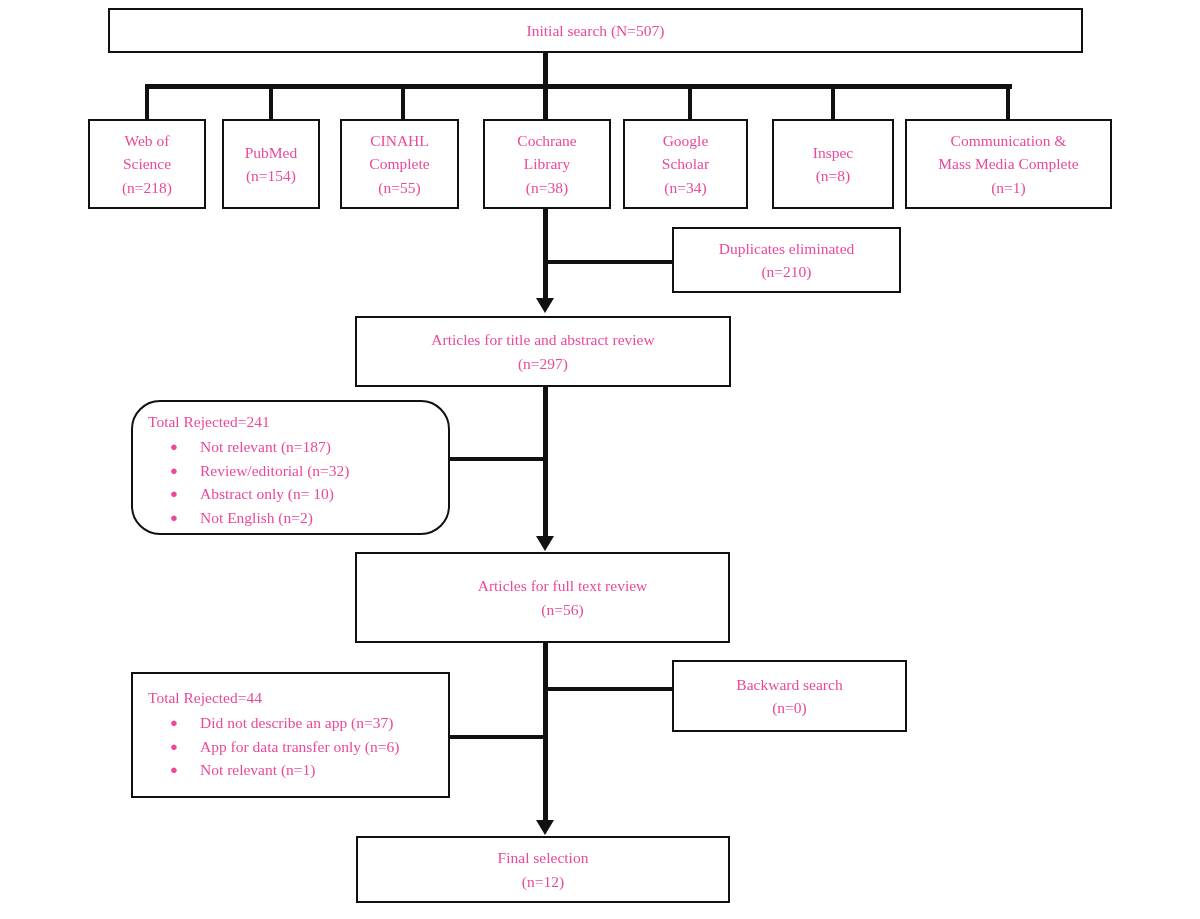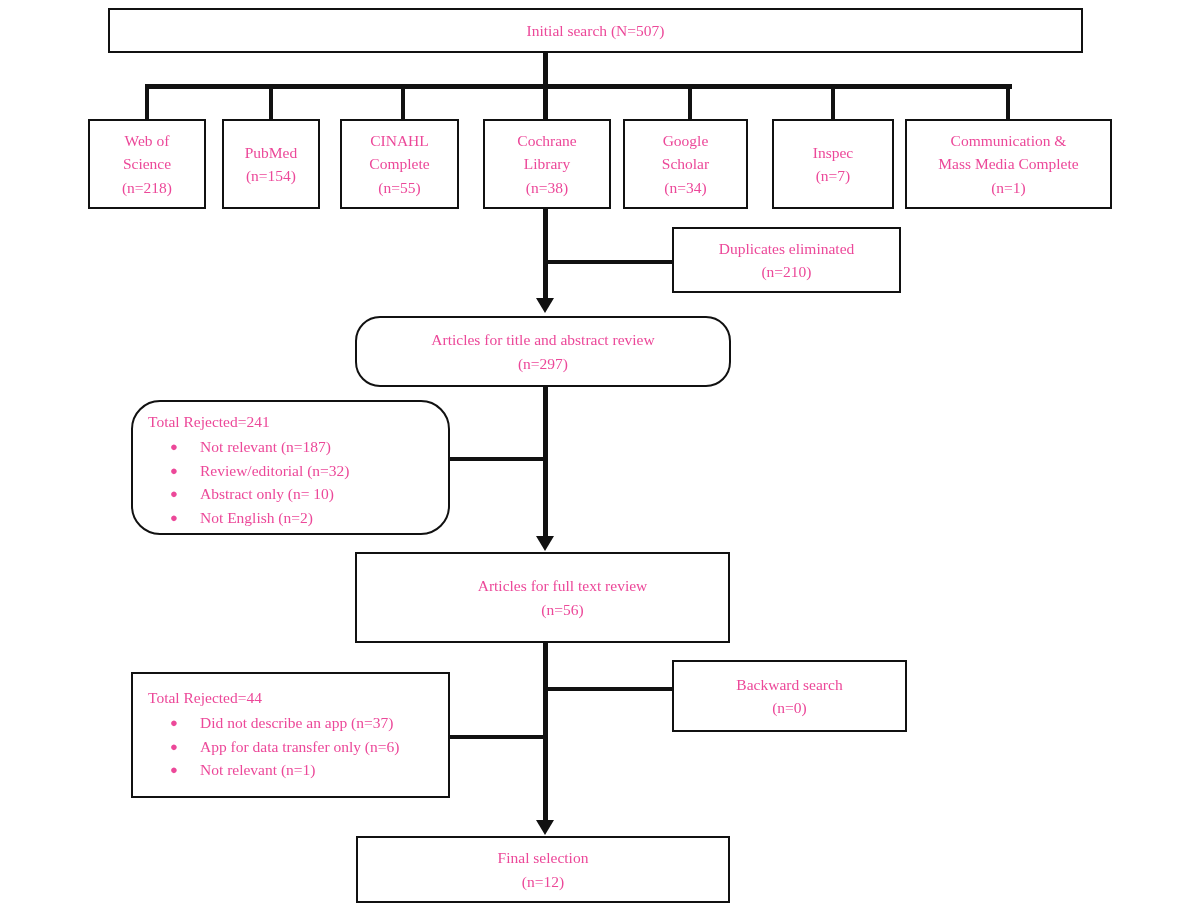--- a/index.html
+++ b/index.html
@@ -110,38 +110,38 @@
 Library
 (n=38)</div>
   </div>
   <div class="box" style="left:623px; top:119px; width:125px; height:90px;">
     <div class="label">Google
 Scholar
 (n=34)</div>
   </div>
   <div class="box" style="left:772px; top:119px; width:122px; height:90px;">
     <div class="label">Inspec
-(n=7)</div>
+(n=8)</div>
   </div>
   <div class="box" style="left:905px; top:119px; width:207px; height:90px;">
     <div class="label">Communication &amp;
 Mass Media Complete
 (n=1)</div>
   </div>
 
   <div class="vline" style="left:543px; top:209px; width:5px; height:91px;"></div>
   <div class="arrowhead" style="left:536px; top:298px;"></div>
 
   <div class="hline" style="left:545px; top:260px; width:128px; height:4px;"></div>
   <div class="box" style="left:672px; top:227px; width:229px; height:66px;">
     <div class="label">Duplicates eliminated
 (n=210)</div>
   </div>
 
-  <div class="box" style="left:355px; top:316px; width:376px; height:71px;border-radius:25px;">
+  <div class="box" style="left:355px; top:316px; width:376px; height:71px;">
     <div class="label">Articles for title and abstract review
 (n=297)</div>
   </div>
 
   <div class="vline" style="left:543px; top:387px; width:5px; height:151px;"></div>
   <div class="arrowhead" style="left:536px; top:536px;"></div>
 
   <div class="hline" style="left:449px; top:457px; width:96px; height:4px;"></div>
   <div class="box listbox" style="left:131px; top:400px; width:319px; height:135px;border-radius:29px;">
     <div class="heading">Total Rejected=241</div>

